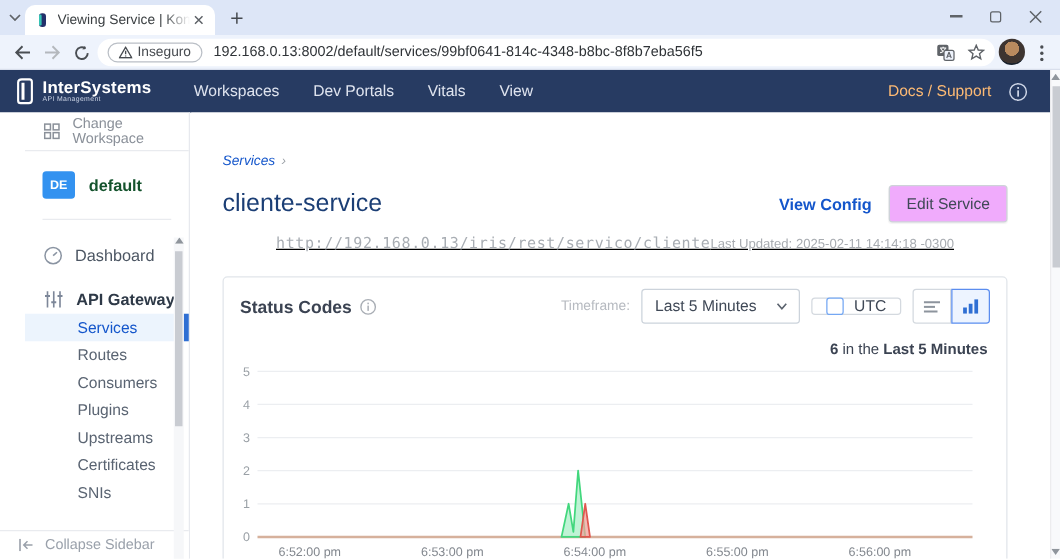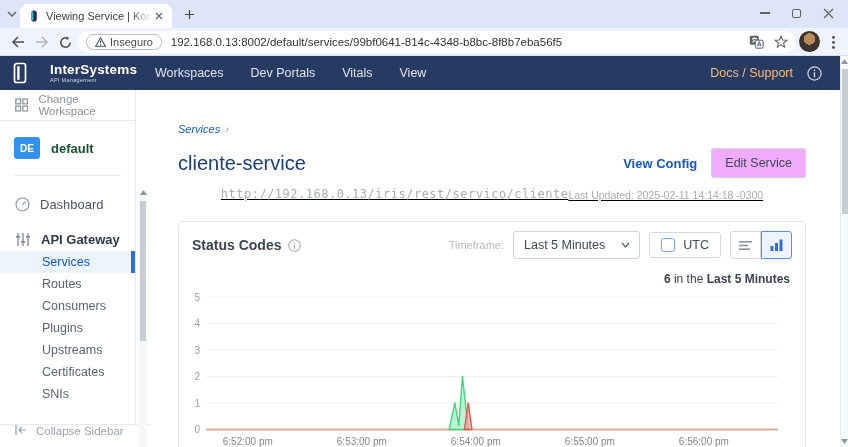--- a/index.html
+++ b/index.html
@@ -27,48 +27,48 @@
   .sec-chip-label { font-size:11px; color:#474b50; }
   .url-text { font-size:11.5px; color:#2f3337; white-space:nowrap; flex:1 1 auto; overflow:hidden; }
   .omni-actions { display:flex; align-items:center; gap:10px; flex:0 0 auto; }
   .avatar { position:absolute; right:28px; top:3px; width:21px; height:21px; border-radius:50%;
     background:radial-gradient(circle at 50% 38%, #b98a5e 0 34%, #3d3430 35% 70%, #17202b 71%); }
   .kebab { position:absolute; right:8px; top:5px; width:14px; height:18px; display:flex; align-items:center; justify-content:center; }
 
   
   .appbar { position:absolute; left:0; top:56px; width:848px; height:34px; background:#273b62; display:flex; align-items:center; color:#e9ecf4; }
   .brand { display:flex; align-items:center; gap:7px; margin-left:13px; width:132px; }
-  .brand-text { line-height:1;margin-left:16px; }
+  .brand-text { line-height:1; }
   .brand-name { font-size:13.5px; font-weight:bold; color:#ffffff; letter-spacing:.2px; }
   .brand-sub { font-size:5.5px; color:#cdd5e6; margin-top:2px; letter-spacing:.3px; }
   .appbar-menu { display:flex; align-items:center; gap:27px; margin-left:10px; }
   .appbar-item { font-size:12.5px; color:#dfe4ef; cursor:pointer; }
   .appbar-right { margin-left:auto; display:flex; align-items:center; gap:14px; margin-right:26px; }
   .docs-link { font-size:12.5px; color:#fdba74; }
 
   
-  .sidebar { position:absolute; left:0; top:90px; width:136px; height:357px; background:#ffffff; border-right:1px solid #e7e9ee; }
+  .sidebar { position:absolute; left:0; top:90px; width:152px; height:357px; background:#ffffff; border-right:1px solid #e7e9ee;padding-left:20px; }
   .ws-switch { height:31px; display:flex; align-items:center; gap:10px; padding-left:15px; border-bottom:1px solid #e9ebef; }
   .ws-switch-label { font-size:11.5px; color:#8a9099; }
   .ws-current { display:flex; align-items:center; gap:11px; padding:16px 0 14px 14px; }
   .ws-badge { width:26px; height:22px; background:#3392f0; border-radius:3px; color:#fff; font-size:10px; font-weight:bold; display:flex; align-items:center; justify-content:center; }
   .ws-name { font-size:13px; font-weight:bold; color:#14532d; }
   .side-divider { height:1px; background:#e9ebef; margin:2px 14px 0 14px; }
   .nav-item { display:flex; align-items:center; gap:10px; padding-left:15px; cursor:pointer; }
   .nav-top { height:24px; font-size:13px; color:#4c5663; }
   .nav-item .lbl { font-size:13px; color:#4c5663; }
   .nav-dashboard { margin-top:16px; }
   .nav-gateway { margin-top:11px; }
   .nav-gateway .lbl { font-weight:bold; color:#2e3947; }
   .nav-sub { height:22px; padding-left:42px; position:relative; }
   .nav-sub .lbl { font-size:12.5px; color:#5a6472; }
   .nav-sub.active { background:#ecf4fd; }
   .nav-sub.active .lbl { color:#1456cb; }
   .active-bar { position:absolute; right:0; top:0; width:4px; height:100%; background:#2f6fd3; }
-  .collapse-row { position:absolute; left:0; bottom:0; width:151px; height:23px; border-top:1px solid #e9ebef; display:flex; align-items:flex-start; gap:9px; padding-left:15px; background:#fff; }
+  .collapse-row { position:absolute; left:0; bottom:0; width:151px; height:23px; border-top:1px solid #e9ebef; display:flex; align-items:center; gap:9px; padding-left:15px; background:#fff; }
   .collapse-label { font-size:11.5px; color:#9aa1ab; }
 
   
   .sb-track { position:absolute; background:#f6f7f9; }
   .sb-thumb { position:absolute; background:#c9ccd2; border-radius:0; }
   .sb-arrow { position:absolute; width:100%; display:flex; align-items:center; justify-content:center; }
   .side-scroll { left:139px; top:100px; width:8px; height:318px; }
   .page-scroll { right:0; top:56px; width:8px; height:391px; background:#f8f9fb; border-left:1px solid #ececee; }
 
   
@@ -87,21 +87,21 @@
   .last-updated { font-size:10.5px; color:#a8acb1; margin-top:2px; }
 
   .panel { margin-top:20px; border:1px solid #e1e5ea; border-radius:4px; background:#fff; height:400px; }
   .panel-header { display:flex; align-items:center; justify-content:space-between; padding:9px 13px 8px 13px; }
   .panel-title-wrap { display:flex; align-items:center; gap:7px; }
   .panel-title { font-size:14px; font-weight:bold; color:#3b4352; }
   .panel-controls { display:flex; align-items:center; gap:9px; }
   .tf-label { font-size:11px; color:#b6bac0; }
   .tf-select { display:flex; align-items:center; gap:16px; border:1px solid #ccd3db; border-radius:3px; height:28px; padding:0 9px 0 10px; cursor:pointer; background:#fff; }
   .tf-value { font-size:12.5px; color:#3f4856; }
-  .utc-group { display:flex; align-items:center; gap:8px; border:1px solid #d4d9df; border-radius:3px; height:26px; padding:0 11px; background:#fff; }
+  .utc-group { display:flex; align-items:center; gap:8px; border:1px solid #d4d9df; border-radius:3px; height:14px; padding:0 11px; background:#fff; }
   .utc-box { width:14px; height:14px; border:1.6px solid #74a7f3; border-radius:2.5px; background:#fff; cursor:pointer; }
   .utc-label { font-size:12.5px; color:#3f4856; }
   .toggle-group { display:flex; }
   .tg-btn { width:31px; height:28px; display:flex; align-items:center; justify-content:center; background:#fff; border:1px solid #d4d9df; cursor:pointer; }
   .tg-left { border-radius:3px 0 0 3px; }
   .tg-right { border-radius:0 3px 3px 0; border:1px solid #5b8def; background:#edf4ff; }
   .chart-summary { text-align:right; padding:5px 15px 0 0; font-size:12px; color:#3b4352; }
   .chart-summary b { font-weight:bold; }
   .chart-wrap { margin-top:7px; margin-left:1px; }
 </style>

